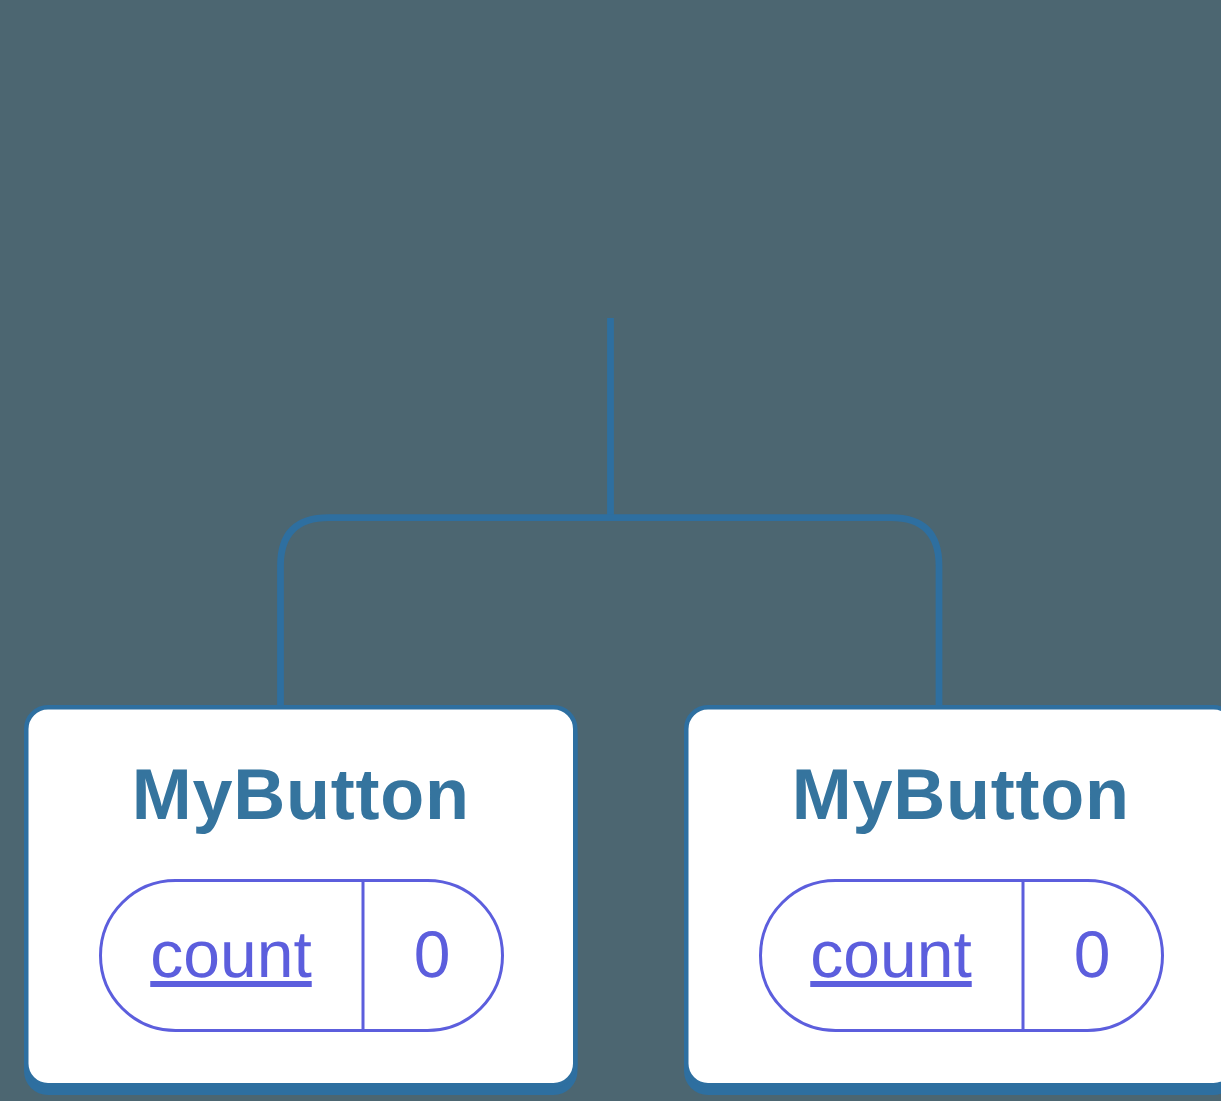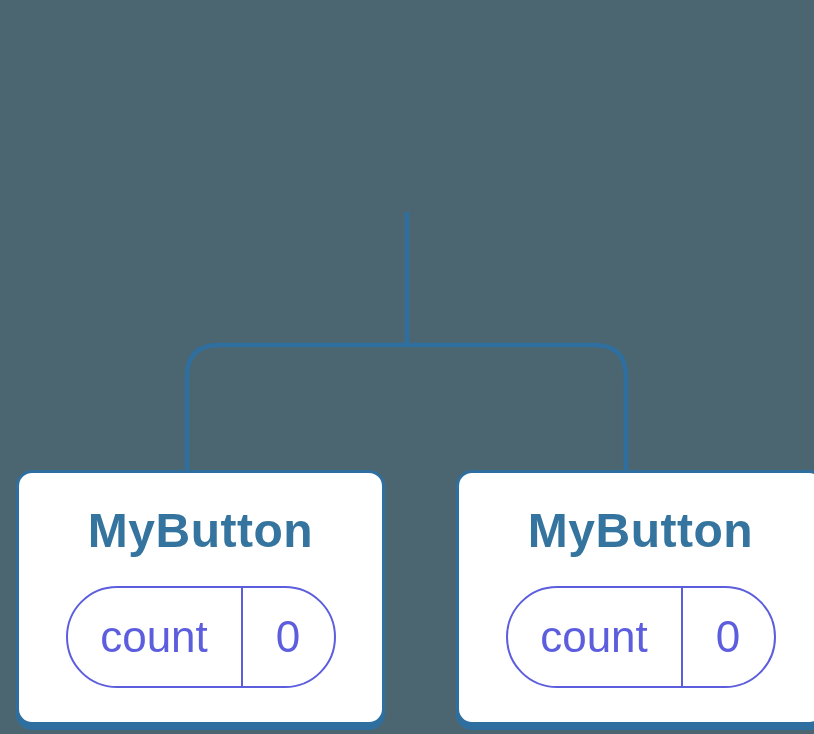--- a/index.html
+++ b/index.html
@@ -58,21 +58,21 @@
     border-radius:60px;
     display:flex;
     align-items:stretch;
     overflow:hidden;
     color:var(--state);
     font-size:44px;
     background:var(--card-bg);
   }
   .state-name-cell{
     flex:0 0 173px;
-    display:flex;align-items:center;justify-content:center;
+    display:flex;align-items:center;justify-content:center;text-decoration:underline;
   }
   .state-value-cell{
     flex:1 1 auto;
     border-left:2px solid var(--state);
     display:flex;align-items:center;justify-content:center;
   }
 </style>
 </head>
 <body>
 

